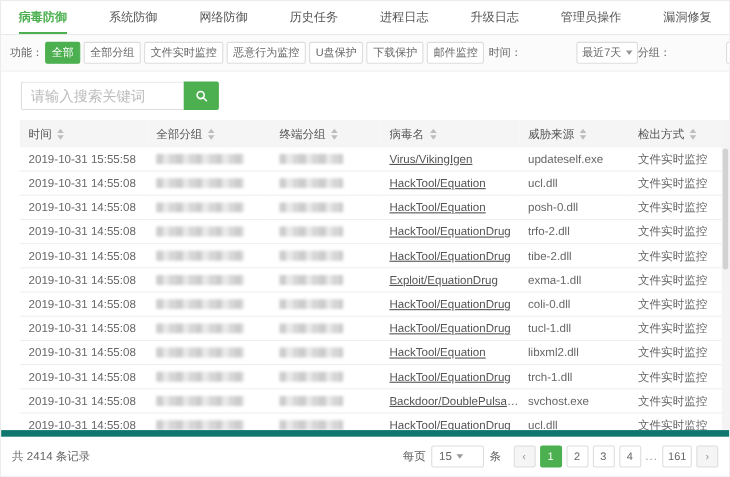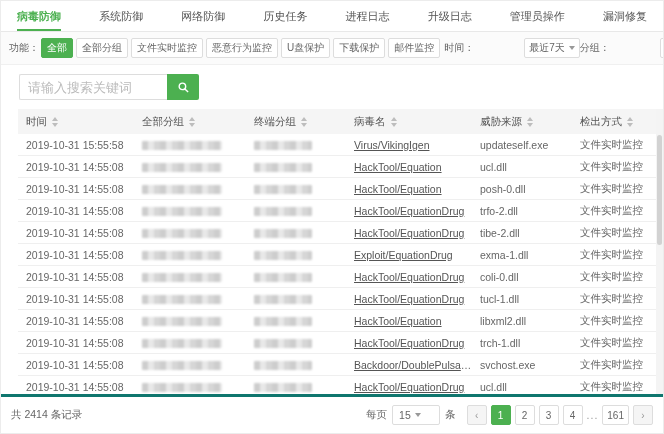--- a/index.html
+++ b/index.html
@@ -43,21 +43,21 @@
 .sort .u{border-bottom:4px solid #bdbdbd;margin-bottom:2px;}
 .sort .d{border-top:4px solid #bdbdbd;}
 .vlink{color:#555;text-decoration:underline;cursor:pointer;}
 td.status{color:#999;}
 .blur{display:inline-block;height:9px;border-radius:1px;vertical-align:middle;background:repeating-linear-gradient(90deg,#cdcdcd 0 6px,#e8e8e8 6px 12px,#d6d6d6 12px 18px);filter:blur(1.3px);}
 .b1{width:80px;}
 .b2{width:58px;}
 .scrollbar{position:absolute;top:0;right:0;width:7px;height:100%;background:#f4f4f4;}
 .thumb{position:absolute;top:26px;left:1px;width:5px;height:110px;border-radius:3px;background:#d2d2d2;}
 
-.footerbar{flex:0 0 36px;display:flex;align-items:center;justify-content:space-between;padding:0 10px;font-size:10.5px;color:#666;border-top:3px solid #0f766e;background:#fff;}
+.footerbar{flex:0 0 36px;display:flex;align-items:center;justify-content:space-between;padding:0 10px;font-size:10.5px;color:#666;border-top:6px solid #0f766e;background:#fff;}
 .pager-zone{display:inline-flex;align-items:center;gap:5px;}
 .select.small{padding:3px 6px;min-width:34px;}
 .pagination{display:inline-flex;align-items:center;gap:4px;margin-left:6px;}
 .pbtn{min-width:20px;height:20px;border:1px solid #ddd;background:#fff;color:#666;font-size:10px;border-radius:2px;cursor:pointer;padding:0 4px;font-family:inherit;}
 .pbtn.active{background:#4cb050;border-color:#4cb050;color:#fff;}
 .pbtn.navb{background:#f5f5f5;color:#999;}
 .dots{color:#999;letter-spacing:1px;}
 </style>
 </head>
 <body>

